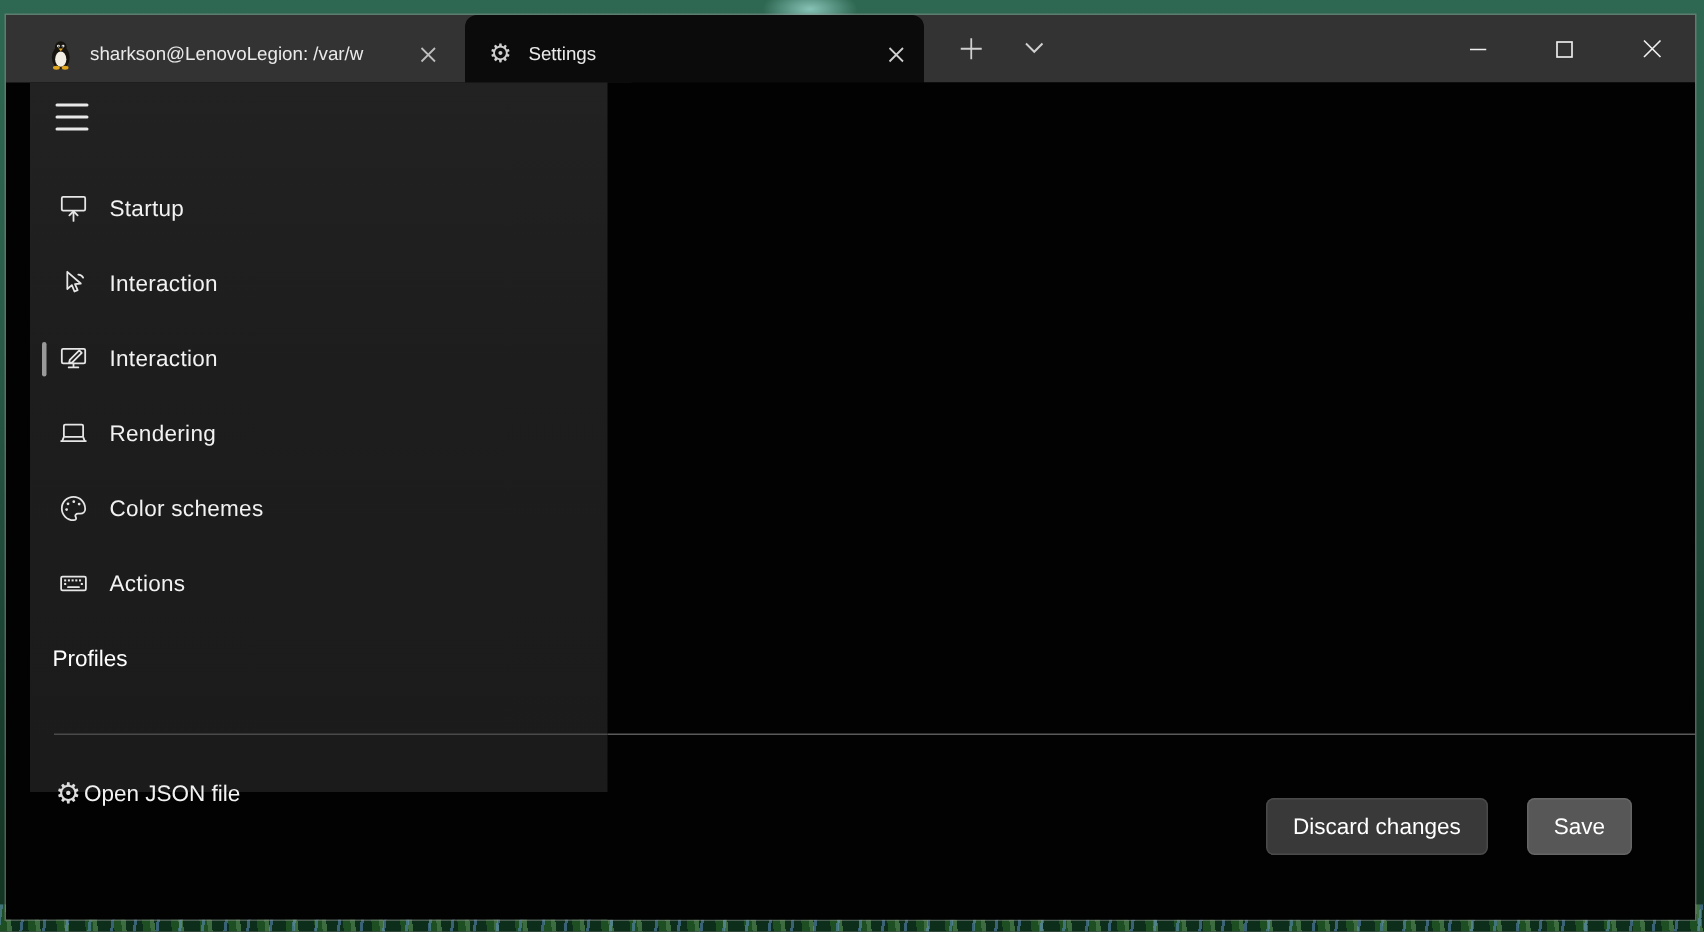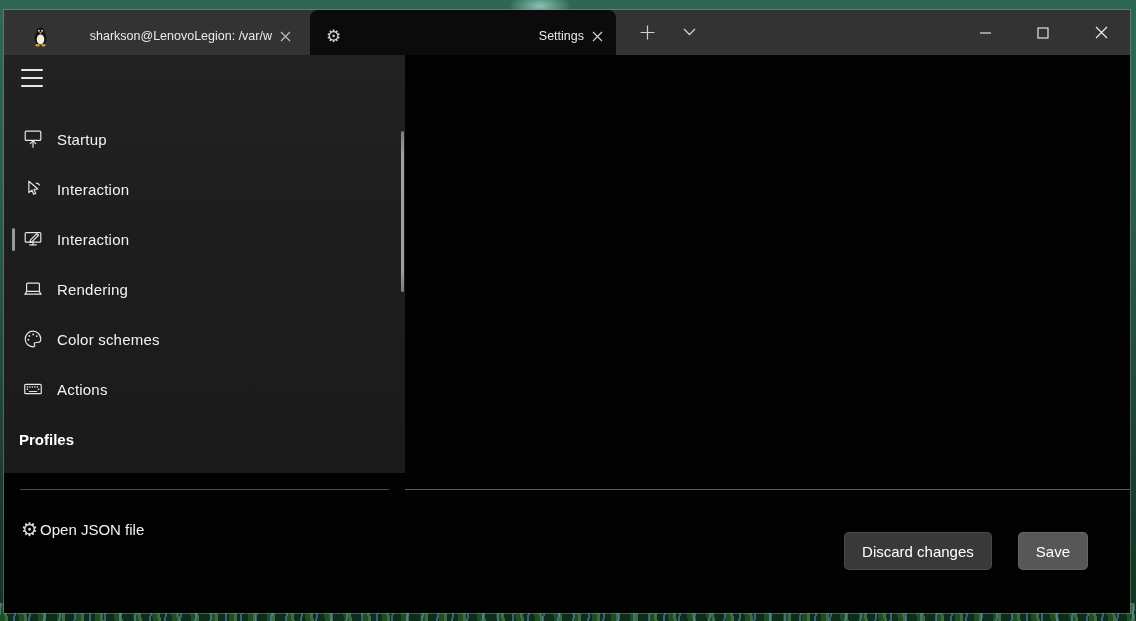--- a/index.html
+++ b/index.html
@@ -18,44 +18,44 @@
       repeating-linear-gradient(84deg, rgba(30,80,35,.95) 0 5px, rgba(70,120,70,.8) 5px 8px, rgba(12,45,25,.95) 8px 19px),
       linear-gradient(180deg,#1d4a33,#143723);
   }
   .window{
     position:absolute; left:4px; top:10px; width:1126px; height:603px;
     background:var(--content_bg,#020202);
     box-shadow:0 0 0 1px rgba(150,150,150,.45);
   }
   
   .titlebar{ position:absolute; left:0; top:0; width:100%; height:45px; background:var(--titlebar_bg,#333333); }
-  .tab{ position:absolute; top:0; height:52px; display:flex; align-items:center; cursor:default;text-align:right; }
+  .tab{ position:absolute; top:0; height:52px; display:flex; align-items:center; cursor:default; }
   .tab-inactive{ left:16px; width:284px; padding-left:12px; }
   .tab-active{ left:306px; width:306px; padding-left:16px; background:var(--active_tab_bg,#0b0b0b); border-radius:8px 8px 0 0; }
   .tab-title{ color:#eaeaea; font-size:12.5px; white-space:nowrap; overflow:hidden; margin-left:11px; flex:1 1 auto; }
   .tab-close{ width:26px; height:26px; display:flex; align-items:center; justify-content:center; margin-right:6px; border-radius:3px; flex:0 0 auto; }
   .penguin{ width:17px; height:21px; flex:0 0 auto; }
   .gear-glyph{ font-family:"DejaVu Sans",sans-serif; color:#cfcfcf; font-size:17px; line-height:1; flex:0 0 auto; }
   .bar-btn{ position:absolute; top:6px; width:32px; height:32px; display:flex; align-items:center; justify-content:center; border-radius:3px; }
   .newtab{ left:627px; } .tabdrop{ left:669px; }
   .caption-controls{ position:absolute; right:0; top:0; height:45px; display:flex; }
   .cap-btn{ width:58px; height:45px; display:flex; align-items:center; justify-content:center; }
   
   .sidebar{
-    position:absolute; left:0; top:45px; width:401px; height:418px;
+    position:absolute; left:16px; top:45px; width:401px; height:473px;
     background:linear-gradient(180deg,#222222 0%, #1d1d1d 40%, #1b1b1b 100%);
   }
   .hamburger{ position:absolute; left:17px; top:14px; width:22px; height:18px; display:flex; flex-direction:column; justify-content:space-between; cursor:pointer; }
   .hamburger div{ height:2px; background:#e8e8e8; border-radius:1px; }
   .nav{ position:absolute; left:0; top:59px; width:100%; }
   .nav-row{ position:relative; height:50px; display:flex; align-items:center; cursor:pointer; }
   .nav-row .icon{ width:22px; height:22px; margin-left:18px; flex:0 0 auto; display:flex; align-items:center; justify-content:center; }
   .nav-row .lbl{ color:#f2f2f2; font-size:15px; margin-left:13px; letter-spacing:.2px; }
   .sel-pill{ position:absolute; left:8px; top:13.5px; width:3px; height:23px; border-radius:2px; background:var(--selection_indicator,#999999); }
-  .section-hdr{ height:50px; display:flex; align-items:center; padding-left:15px; color:#ffffff; font-size:15px; font-weight:bold; }
+  .section-hdr{ height:50px; display:flex; align-items:center; padding-left:15px; color:#ffffff; font-size:15px; font-weight:normal; }
   .side-divider{ position:absolute; left:16px; top:434px; width:369px; height:1px; background:var(--divider,#4a4a4a); }
   .openjson{ position:absolute; left:0; top:449px; width:100%; height:50px; display:flex; align-items:center; cursor:pointer; }
   .openjson .gear-glyph{ font-size:19px; color:#dcdcdc; margin-left:17px; }
   .openjson .lbl{ color:#f2f2f2; font-size:15px; margin-left:2px; }
   .scroll-thumb{ position:absolute; left:397px; top:76px; width:3px; height:161px; border-radius:2px;
     background:linear-gradient(180deg,#7c7c7c,#a0a0a0 15%,#a0a0a0 85%,#7c7c7c); }
   
   .main{ position:absolute; left:401px; top:45px; width:725px; height:558px; background:var(--content_bg,#020202); }
   .main-divider{ position:absolute; left:0; top:434px; width:100%; height:1px; background:#5a5a5a; }
   .footer-actions{ position:absolute; right:42px; top:477px; display:flex; gap:26px; }

